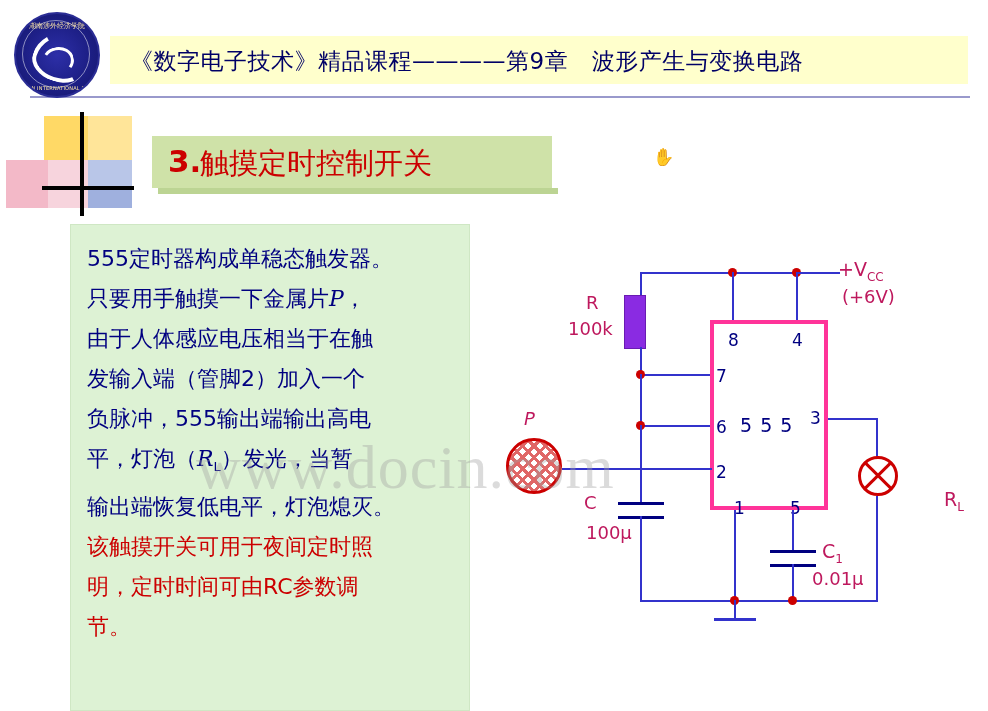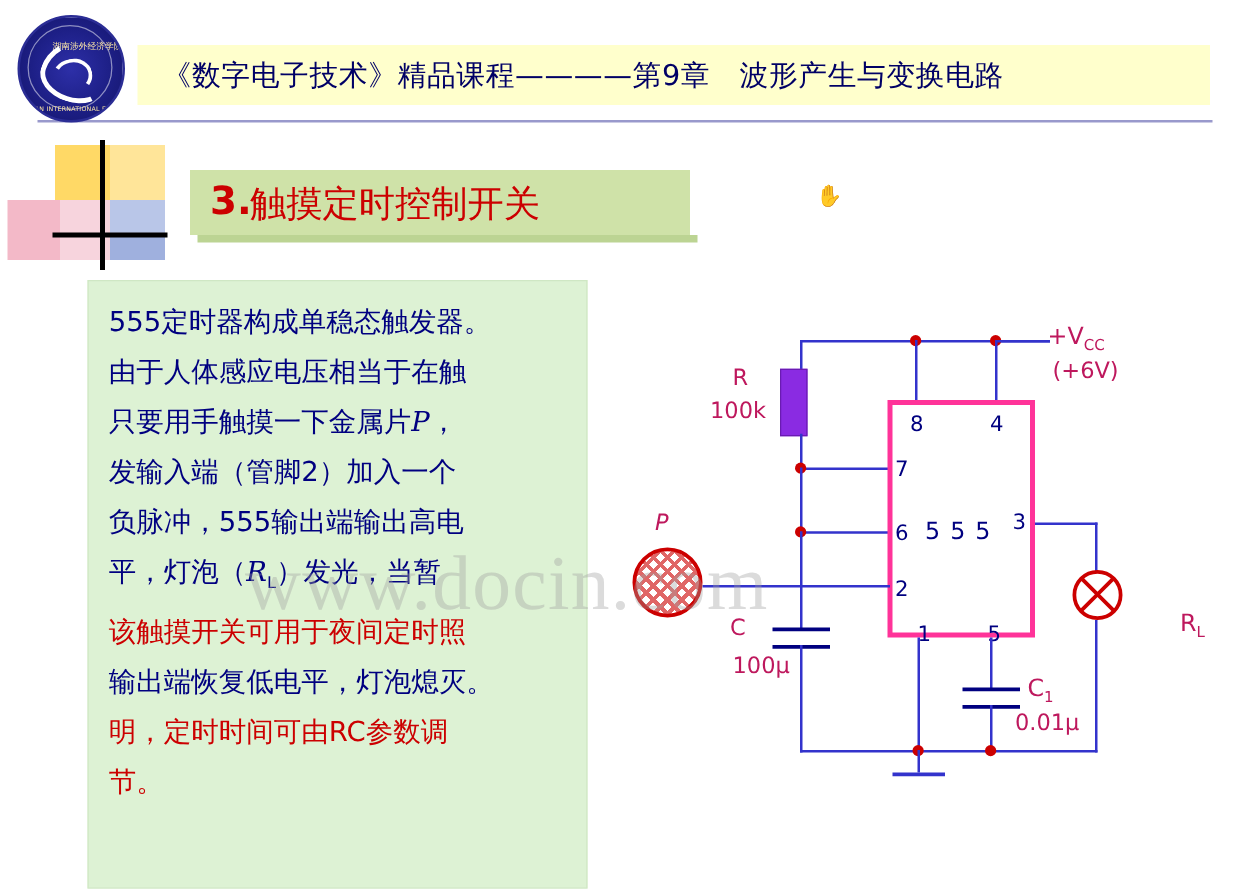--- a/index.html
+++ b/index.html
@@ -80,23 +80,23 @@
     left: 26px; top: 33px;
     width: 26px; height: 22px;
     border: 3px solid #ffffff;
     border-radius: 50%;
     border-bottom-color: transparent;
     border-left-color: transparent;
     transform: rotate(-12deg);
   }
   .logo .toptext {
     position: absolute;
-    left: 0; top: 18px;
+    left: 0; top: 7px;
     width: 82px;
-    text-align: right;
+    text-align: center;
     font-size: 7px;
     color: #ffe9a8;
     white-space: nowrap;
   }
   .logo .bottomtext {
     position: absolute;
     left: 0; bottom: 5px;
     width: 82px;
     text-align: center;
     font-size: 5px;
@@ -324,27 +324,27 @@
 
 <div class="section-band-shadow"></div>
 <div class="section-band"></div>
 <div class="section-num">3.</div>
 <div class="section-title">触摸定时控制开关</div>
 
 <div class="cursor">✋</div>
 
 <div class="text-panel">
   <div class="tp-line">555定时器构成单稳态触发器。</div>
+  <div class="tp-line">只要用手触摸一下金属片<span class="ital">P</span>，</div>
   <div class="tp-line">由于人体感应电压相当于在触</div>
-  <div class="tp-line">只要用手触摸一下金属片<span class="ital">P</span>，</div>
   <div class="tp-line">发输入端（管脚2）加入一个</div>
   <div class="tp-line">负脉冲，555输出端输出高电</div>
   <div class="tp-line">平，灯泡（<span class="ital">R</span><sub>L</sub>）发光，当暂</div>
+  <div class="tp-line">输出端恢复低电平，灯泡熄灭。</div>
   <div class="tp-line red">该触摸开关可用于夜间定时照</div>
-  <div class="tp-line">输出端恢复低电平，灯泡熄灭。</div>
   <div class="tp-line red">明，定时时间可由RC参数调</div>
   <div class="tp-line red">节。</div>
 </div>
 
 <div class="circuit">
 
   <div class="wire h" style="left:140px; top:32px; width:200px;"></div>
 
   <div class="wire v" style="left:140px; top:32px; height:25px;"></div>
 

